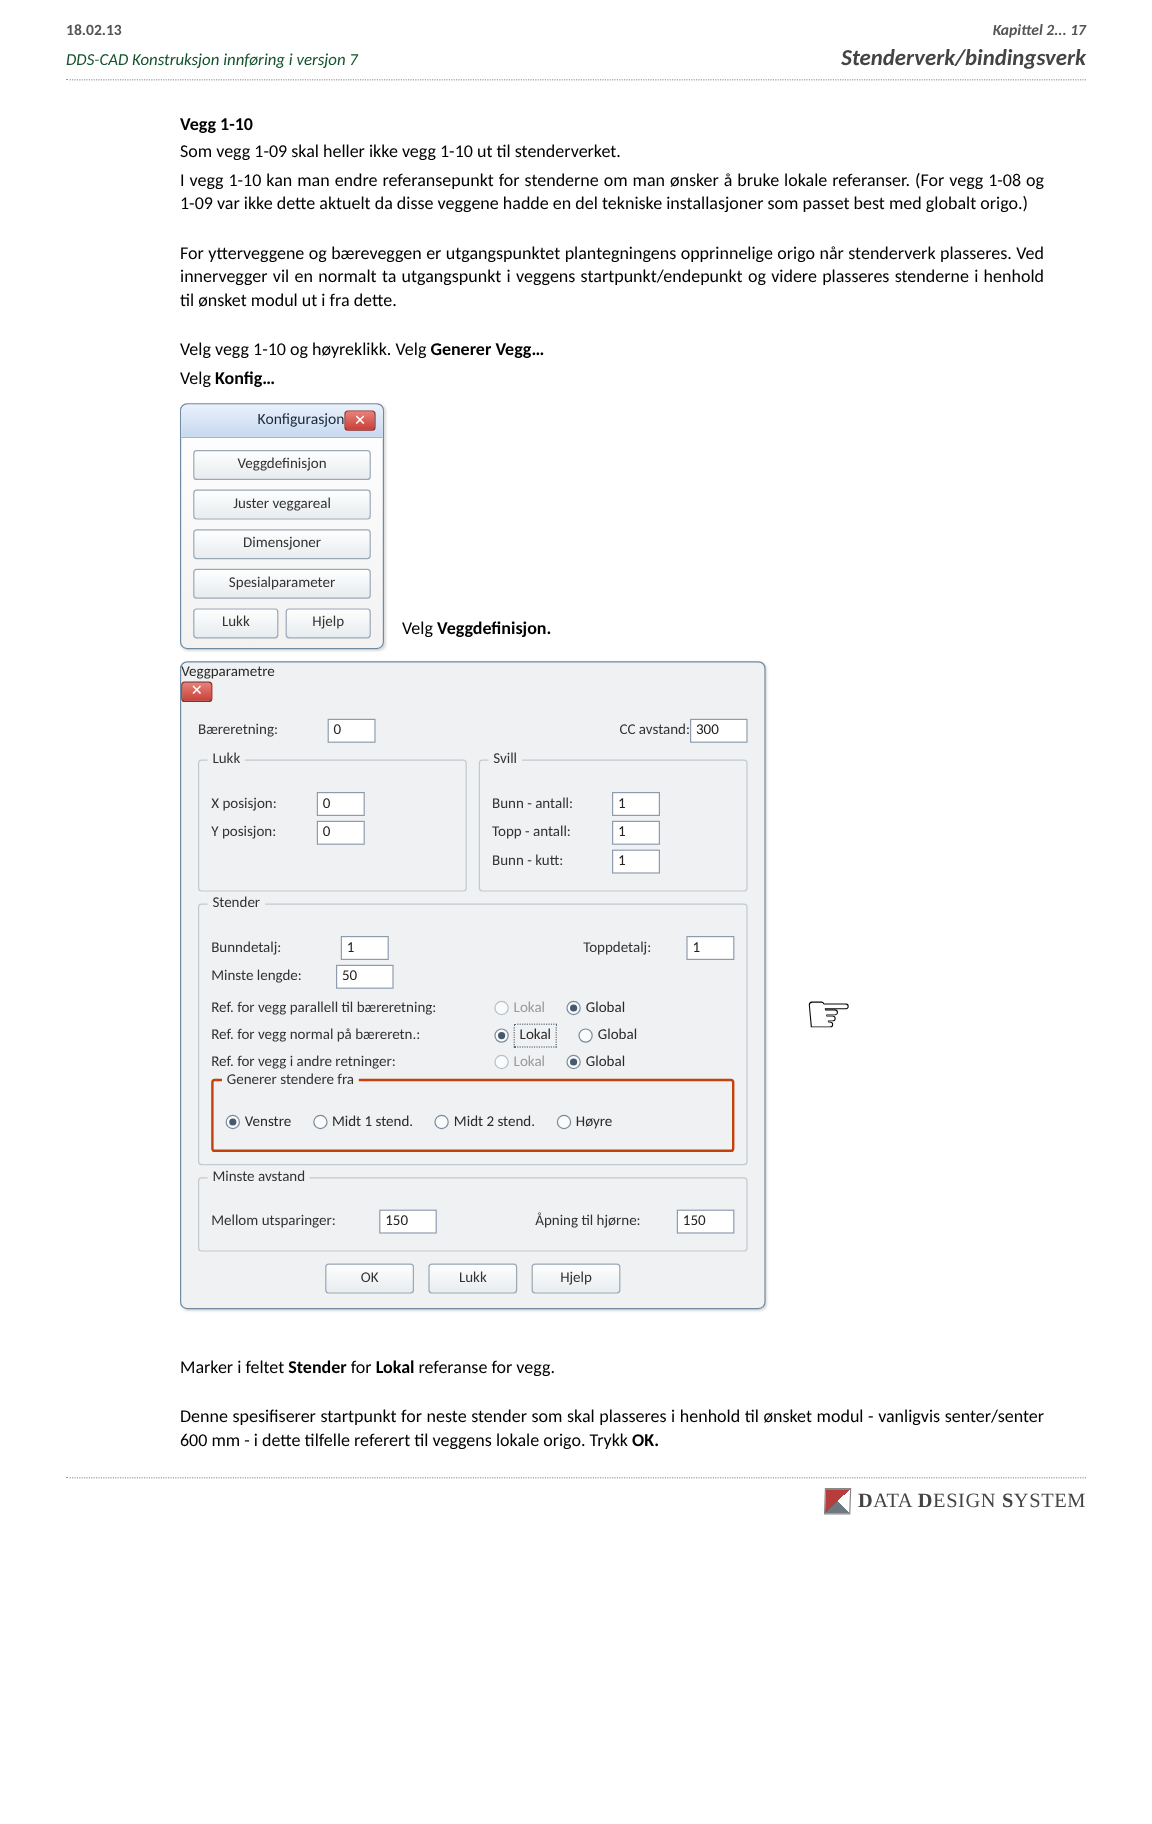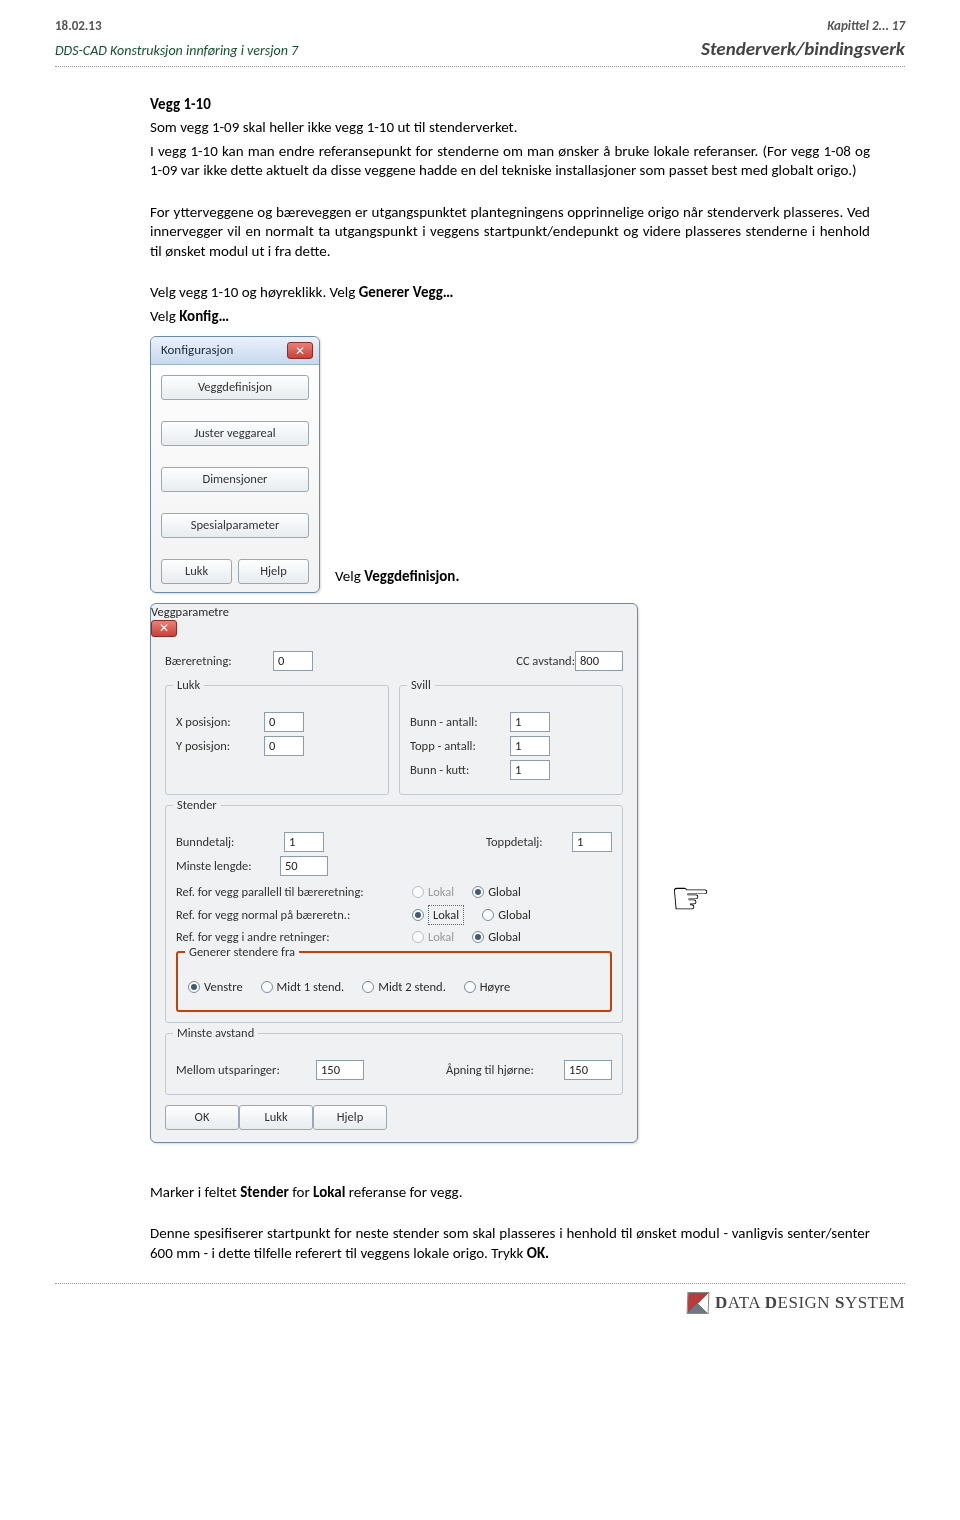--- a/index.html
+++ b/index.html
@@ -33,35 +33,35 @@
     border-radius: 6px;
     width: 170px;
     background: linear-gradient(#fff,#f2f2f2);
     box-shadow: 1px 1px 2px rgba(0,0,0,.15);
     margin-top: 10px;
   }
   .dlg .titlebar {
     height: 28px;
     background: linear-gradient(#eaf1fb, #c7d9ef);
     border-radius: 6px 6px 0 0;
-    display: flex; align-items: center; justify-content: space-between;
+    display: flex; align-items: center; justify-content: flex-end;
     padding: 0 6px 0 10px;
     font-size: 13px;
     color: #1a2a3a;
     border-bottom: 1px solid #9db5cf;
   }
   .closebox {
     width: 26px; height: 17px;
     background: linear-gradient(#e98078,#c8413a);
     border: 1px solid #8c2c27;
     border-radius: 3px;
     display: flex; align-items: center; justify-content: center;
     color: #fff; font-size: 12px; line-height: 1;
   }
-  .dlg .body { padding: 10px 10px 8px 10px; display: flex; flex-direction: column; gap: 21px; }
+  .dlg .body { padding: 10px 10px 8px 10px; display: flex; flex-direction: column; gap: 8px; }
   .w-btn {
     height: 25px;
     border: 1px solid #9aa8b6;
     border-radius: 3px;
     background: linear-gradient(#fefefe,#e7ecef);
     font-size: 12.5px;
     color: #333;
     display: flex; align-items: center; justify-content: center;
     cursor: default;
     padding: 0 6px;
@@ -104,21 +104,21 @@
   .subfset { border: 2px solid #c2410c; border-radius: 3px; padding: 6px 10px 10px 10px; margin-top: 6px; }
   .hand {
     font-size: 46px;
     position: absolute;
     margin-left: 520px;
     margin-top: -274px;
   }
 
   .bigwrap { position: relative; }
 
-  .bot-row { display: flex; margin-top: 10px; }
+  .bot-row { display: flex; gap: 12px; margin-top: 10px; justify-content: center; }
   .bot-row .w-btn { width: 74px; }
 
   .footer { display: flex; justify-content: flex-end; align-items: center; margin-top: 6px; }
   .logo-cube {
     width: 22px; height: 22px; margin-right: 6px;
     background:
       linear-gradient(135deg,#b73d3d 0 50%, transparent 50%),
       linear-gradient(45deg,#6f7881 0 50%, transparent 50%);
     border: 1px solid #888;
     transform: skewX(-2deg);
@@ -174,21 +174,21 @@
     <div class="titlebar">
       <span>Veggparametre</span>
       <span class="closebox">✕</span>
     </div>
     <div class="body2">
       <div class="row">
         <span class="lab" style="width:108px">Bæreretning:</span>
         <span class="inp w40">0</span>
         <span style="flex:1"></span>
         <span class="lab" style="width:94px;text-align:right;padding-right:0">CC avstand:</span>
-        <span class="inp w48">800</span>
+        <span class="inp w48">300</span>
       </div>
 
       <div style="display:flex;gap:10px">
         <div class="fset" style="flex:1">
           <span class="legend">Lukk</span>
           <div class="row">
                 <span class="lab" style="width:88px">X posisjon:</span>
                 <span class="inp w40">0</span>
               </div>
           <div class="row">

